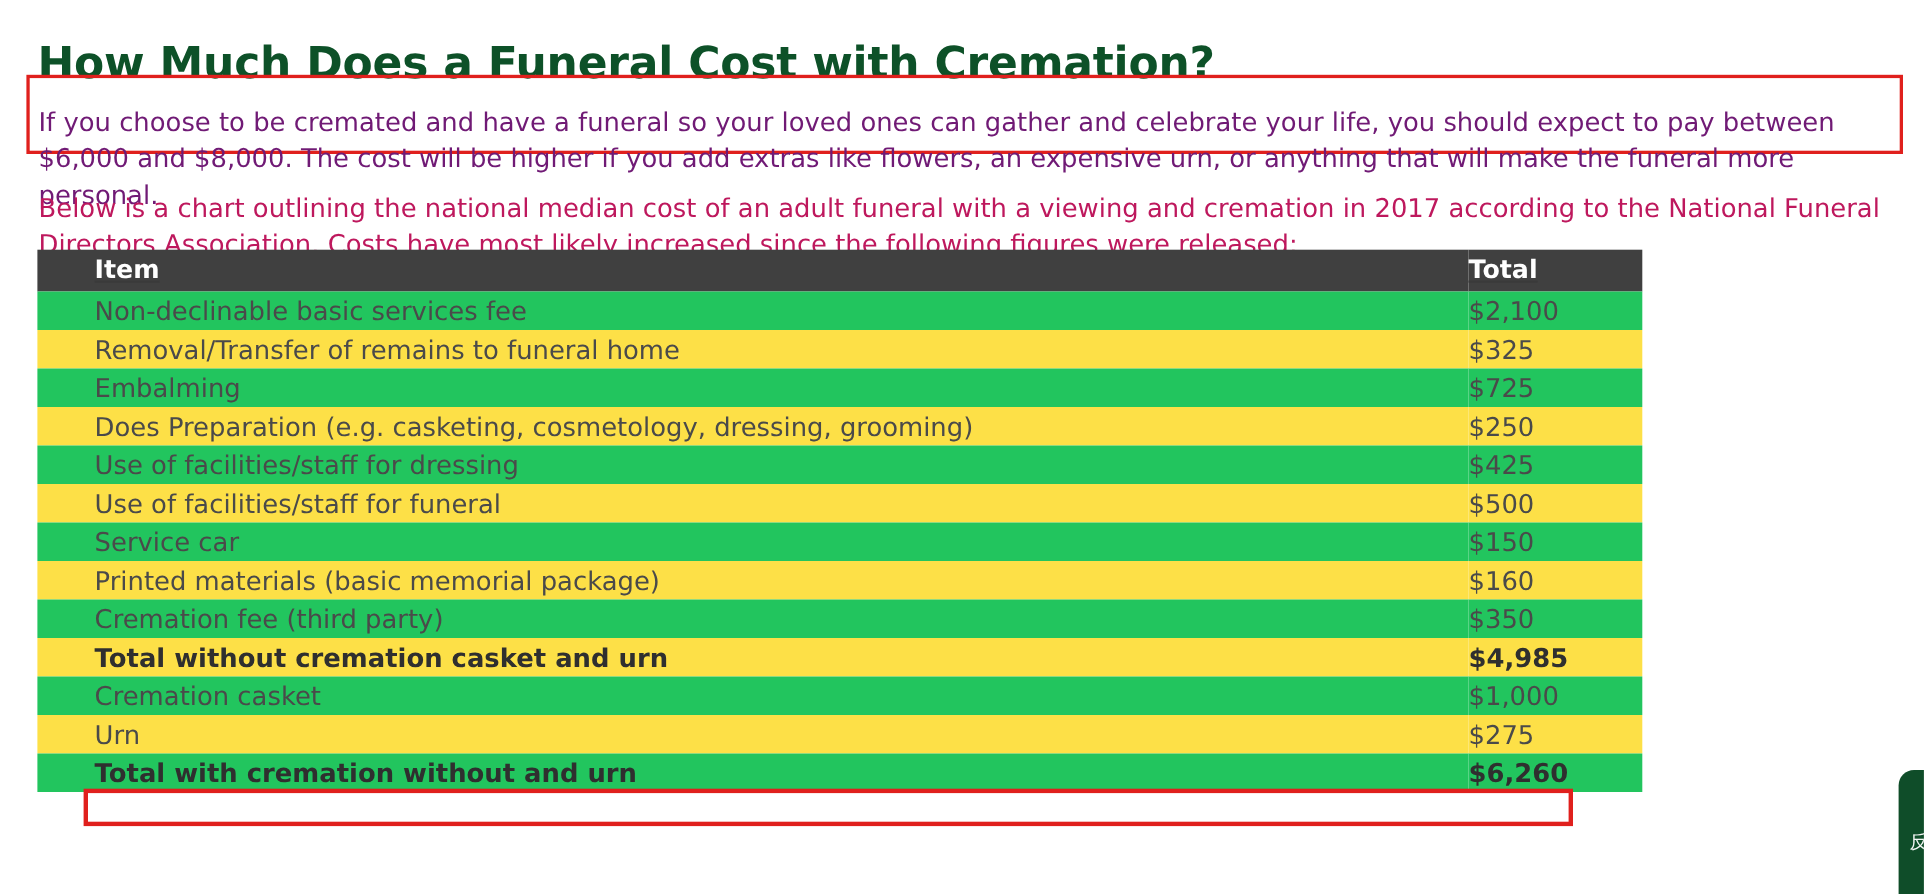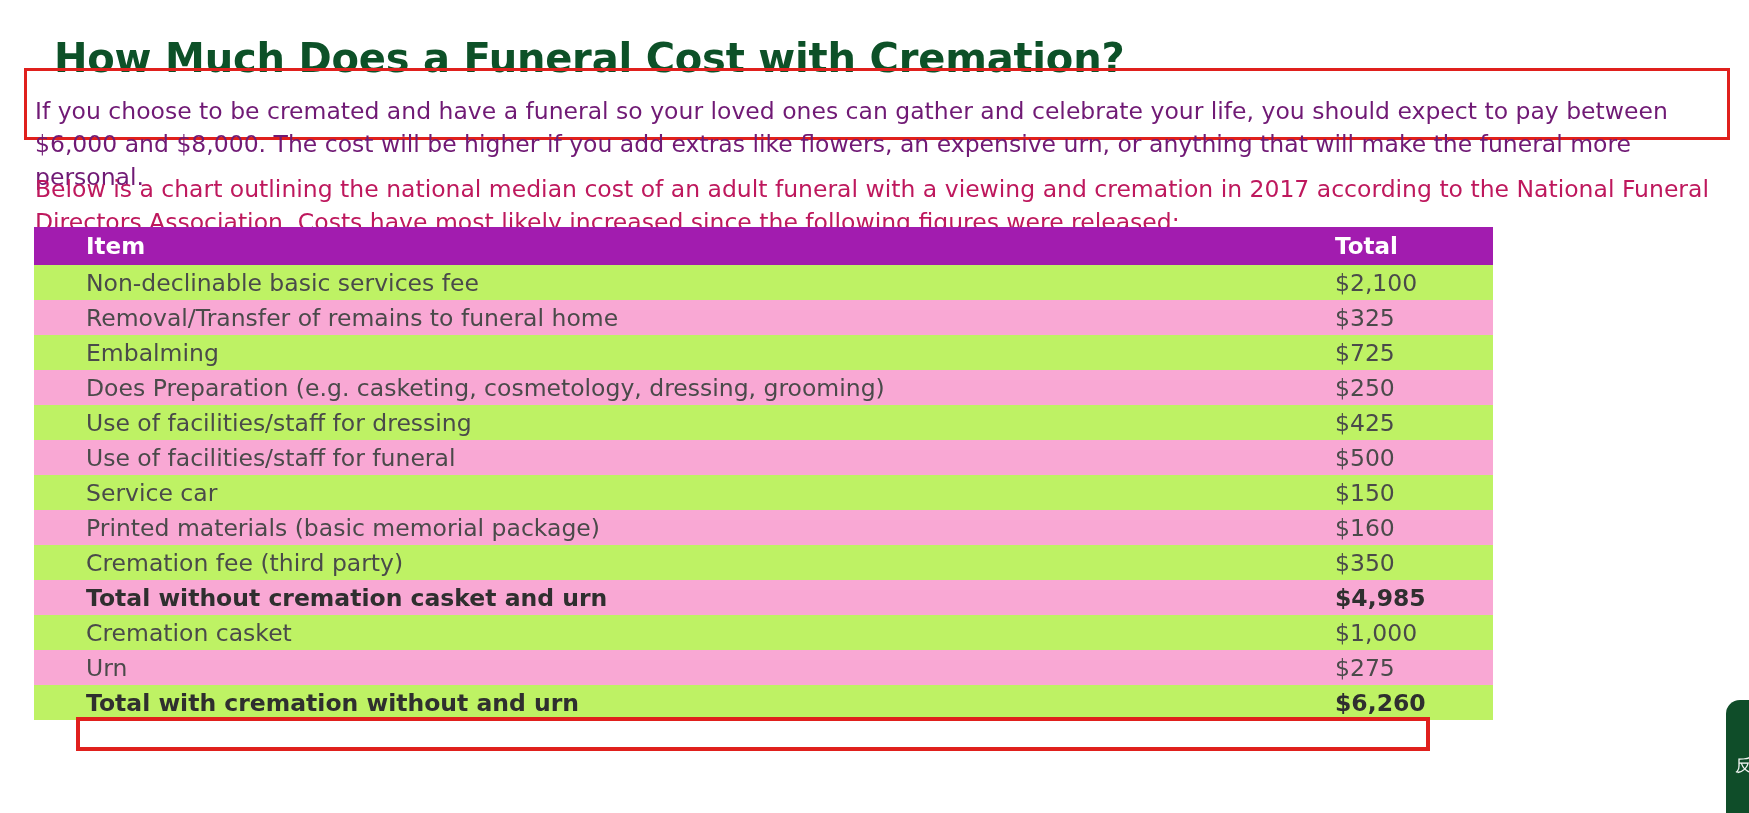--- a/index.html
+++ b/index.html
@@ -27,21 +27,20 @@
   
   .page-title {
     position: absolute;
     left: 34px;
     top: 8px;
     font-size: 40px;
     font-weight: bold;
     color: #0d5128;
     letter-spacing: -0.2px;
     white-space: nowrap;
-    margin-left: 20px;
   }
 
   
   .intro-highlight {
     position: absolute;
     left: 24px;
     top: 68px;
     width: 1706px;
     height: 72px;
     border: 3px solid #e0201d;
@@ -80,35 +79,36 @@
   }
   .cost-table th,
   .cost-table td {
     padding: 0;
     margin: 0;
     text-align: left;
     vertical-align: middle;
     font-weight: normal;
   }
   .cost-table thead tr {
-    background: #a21caf;
+    background: #404040;
     height: 38px;
+    text-decoration: underline;
   }
   .cost-table thead th {
     color: #ffffff;
     font-weight: bold;
     font-size: 23px;
     height: 38px;
   }
   .cost-table thead th.col-item { padding-left: 52px; }
   .cost-table thead th.col-cost { padding-left: 0; }
 
   .cost-table tbody tr { height: 35px; }
-  .cost-table tbody tr.odd  { background: #bef264; }
-  .cost-table tbody tr.even { background: #f9a8d4; }
+  .cost-table tbody tr.odd  { background: #22c55e; }
+  .cost-table tbody tr.even { background: #fde047; }
 
   .cost-table tbody td {
     font-size: 23.5px;
     color: #4a4a4a;
     height: 35px;
   }
   .cost-table tbody td.col-item { padding-left: 52px; }
   .cost-table tbody td.col-cost { padding-left: 0; }
   .cost-table tbody tr.bold td {
     font-weight: bold;

